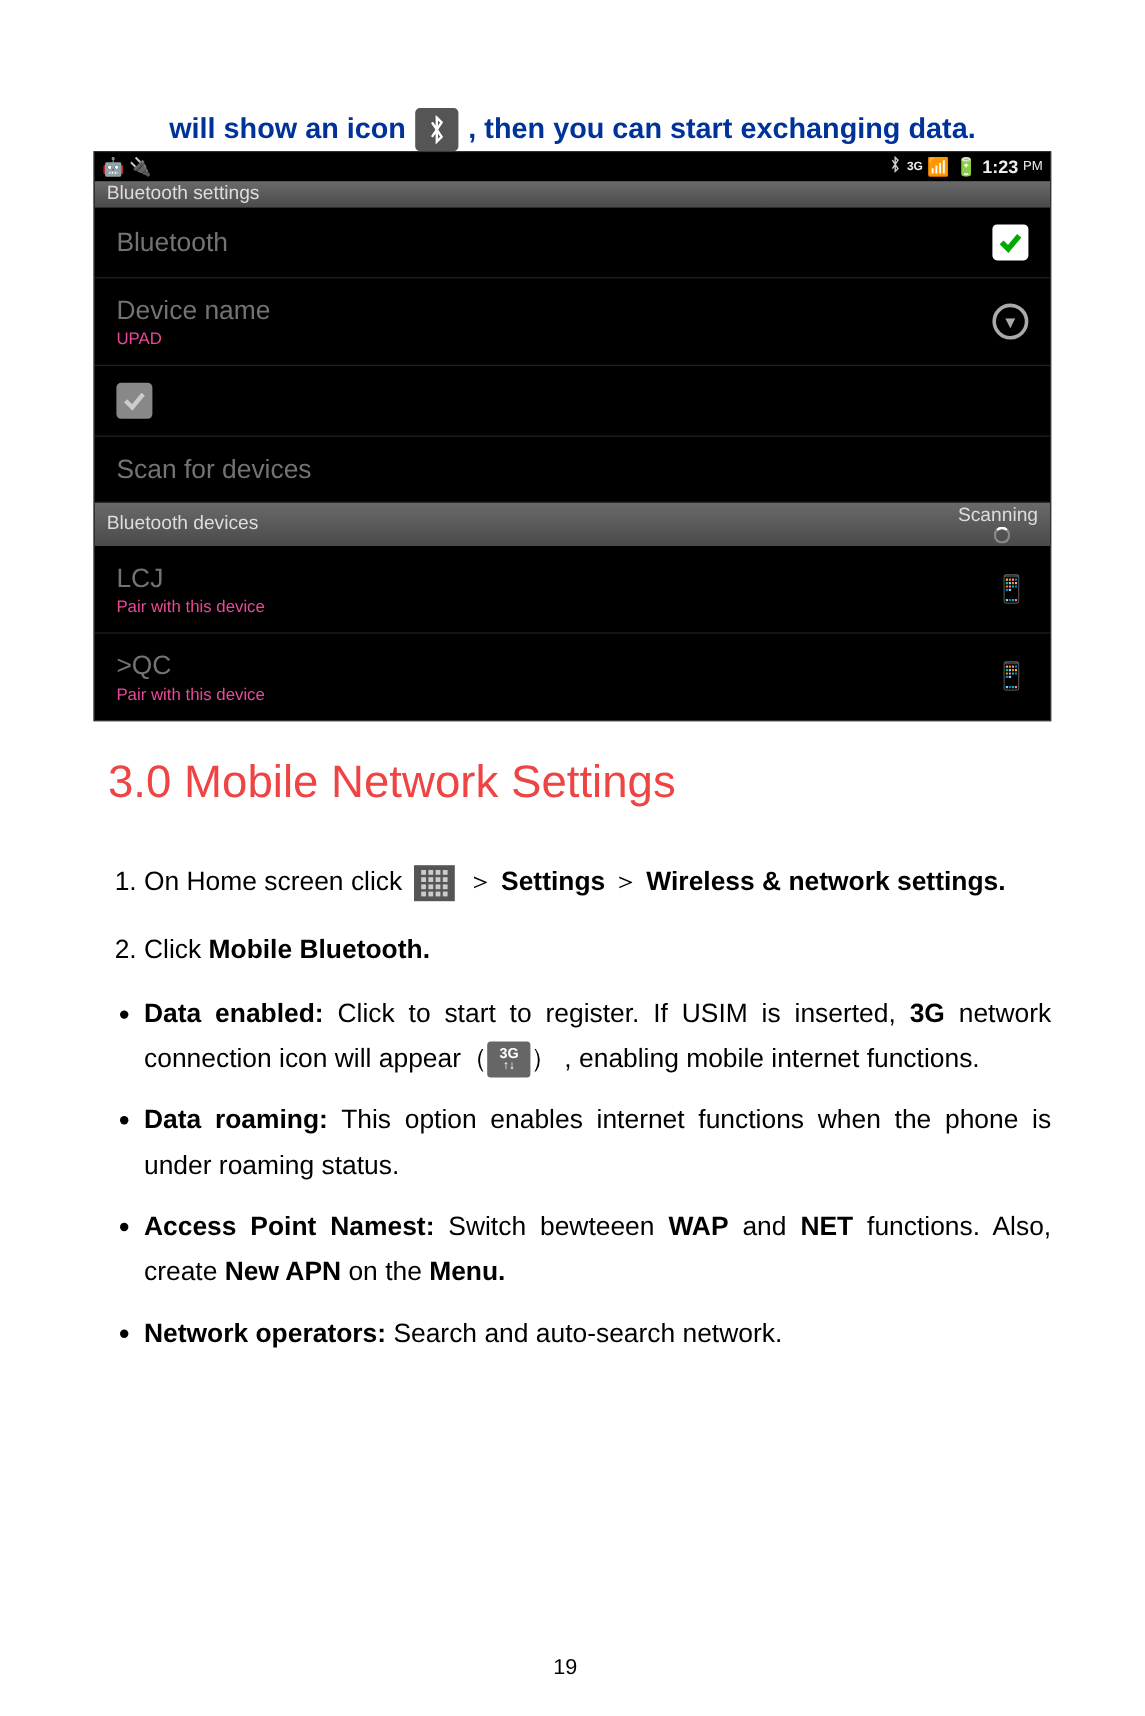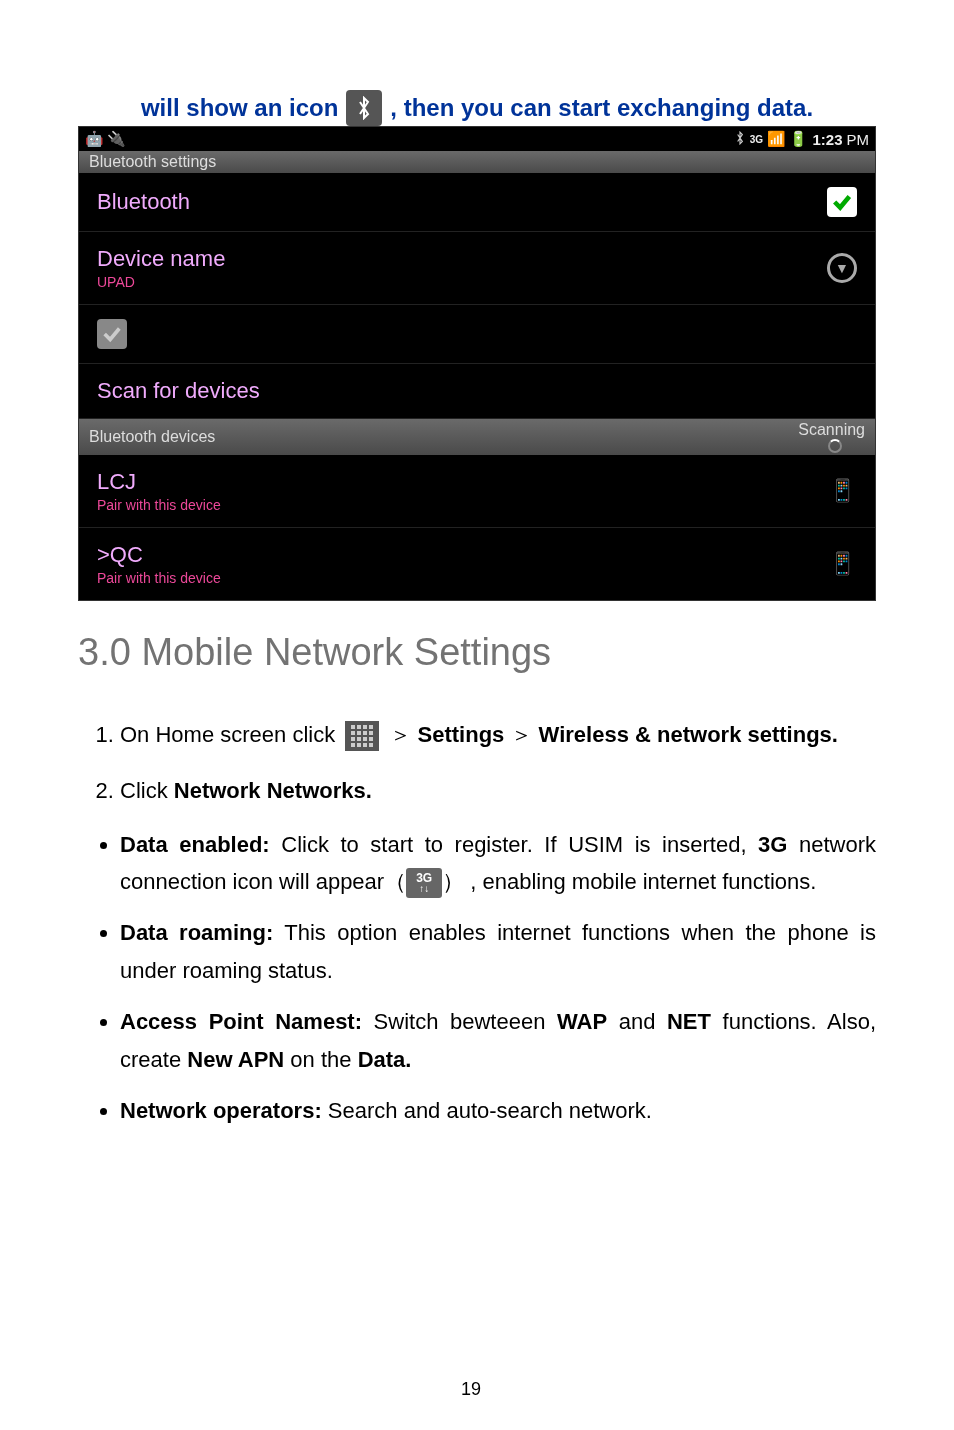--- a/index.html
+++ b/index.html
@@ -59,40 +59,40 @@
     padding: 2px 10px;
   }
   .section-header.row2 { display:flex; justify-content:space-between; align-items:center;text-align:right;}
   .setting-row {
     padding: 14px 18px;
     border-bottom: 1px solid #222;
     display: flex;
     justify-content: space-between;
     align-items: center;
   }
-  .setting-row .label-main { color: #f0abfc; font-size: 22px; }
+  .setting-row .label-main { color: #737373; font-size: 22px; }
   .setting-row .label-sub { color: #ec4899; font-size: 14px; }
   .setting-row .labels { display:flex; flex-direction:column; gap:2px;}
   .checkbox {
     width: 30px; height: 30px; border-radius:4px;
     background:#fff; display:flex; align-items:center; justify-content:center;
   }
   .checkbox.checked svg { stroke:#0a0; stroke-width:5; }
   .checkbox.unchecked { background:#888; }
   .chev-circle {
     width:30px;height:30px;border-radius:50%;border:3px solid #aaa;
     display:flex;align-items:center;justify-content:center;color:#aaa;font-size:14px;
   }
   .dev-icon { font-size:22px; color:#ccc; }
   .spinner { display:inline-block; width:14px;height:14px;border:2px solid #888;border-top-color:#fff;border-radius:50%; margin-left:6px; }
   h1.section-title {
-    color: #737373;
+    color: #ef4444;
     font-size: 38px;
     font-weight: normal;
-    margin: 30px 0 40px 0;
+    margin: 30px 0 40px 12px;
     font-family: Arial, sans-serif;
   }
   ol.steps { list-style: decimal; padding-left: 42px; font-size: 22px; }
   ol.steps > li { margin-bottom: 14px; line-height: 1.9; }
   ul.bullets { list-style: disc; padding-left: 42px; font-size: 22px; }
   ul.bullets > li { margin-bottom: 14px; line-height: 1.7; text-align: justify; }
   .b { font-weight: bold; margin-top: 24px; }
   .apps-icon {
     display:inline-flex; width:34px; height:30px; background:#555;
     vertical-align:middle; margin:0 4px;
@@ -137,21 +137,21 @@
     <div class="status-right">
       <span>
         <svg width="12" height="14" viewBox="0 0 20 24">
             <path d="M6 6 L14 18 L10 22 L10 2 L14 6 L6 18" fill="none" stroke="#ccc" stroke-width="2"></path>
           </svg>
       </span>
       <span style="font-size:10px;font-weight:bold;">3G</span>
       <span>📶</span>
       <span>🔋</span>
       <span class="time">1:23</span>
-      <span style="font-size:15px;">PM</span>
+      <span style="font-size:11px;">PM</span>
     </div>
   </div>
 
   <div class="section-header">Bluetooth settings</div>
 
   <div class="setting-row">
     <div class="labels">
         <span class="label-main">Bluetooth</span>
       </div>
     <div class="checkbox checked">
@@ -232,35 +232,35 @@
           <span></span>
           <span></span>
         </span>
     </span>
     <span class="gt">＞</span>
     <span class="b">Settings</span>
     <span class="gt">＞</span>
     <span class="b">Wireless &amp; network settings.</span>
   </li>
   <li>
-    <span>Click </span><span class="b">Network Networks.</span>
+    <span>Click </span><span class="b">Mobile Bluetooth.</span>
   </li>
 </ol>
 
 <ul class="bullets">
   <li>
     <span class="b">Data enabled:</span><span> Click to start to register. If USIM is inserted, </span><span class="b">3G</span><span> network connection icon will appear（</span><span class="three-g-icon">
         <span>3G</span>
         <span class="arrows">↑↓</span>
       </span><span>） , enabling mobile internet functions.</span>
   </li>
   <li>
     <span class="b">Data roaming:</span><span> This option enables internet functions when the phone is under roaming status.</span>
   </li>
   <li>
-    <span class="b">Access Point Namest:</span><span> Switch bewteeen </span><span class="b">WAP</span><span> and </span><span class="b">NET</span><span> functions. Also, create </span><span class="b">New APN</span><span> on the </span><span class="b">Data.</span>
+    <span class="b">Access Point Namest:</span><span> Switch bewteeen </span><span class="b">WAP</span><span> and </span><span class="b">NET</span><span> functions. Also, create </span><span class="b">New APN</span><span> on the </span><span class="b">Menu.</span>
   </li>
   <li>
     <span class="b">Network operators:</span><span> Search and auto-search network.</span>
   </li>
 </ul>
 
 <div class="page-num">19</div>
 
 </body></html>

